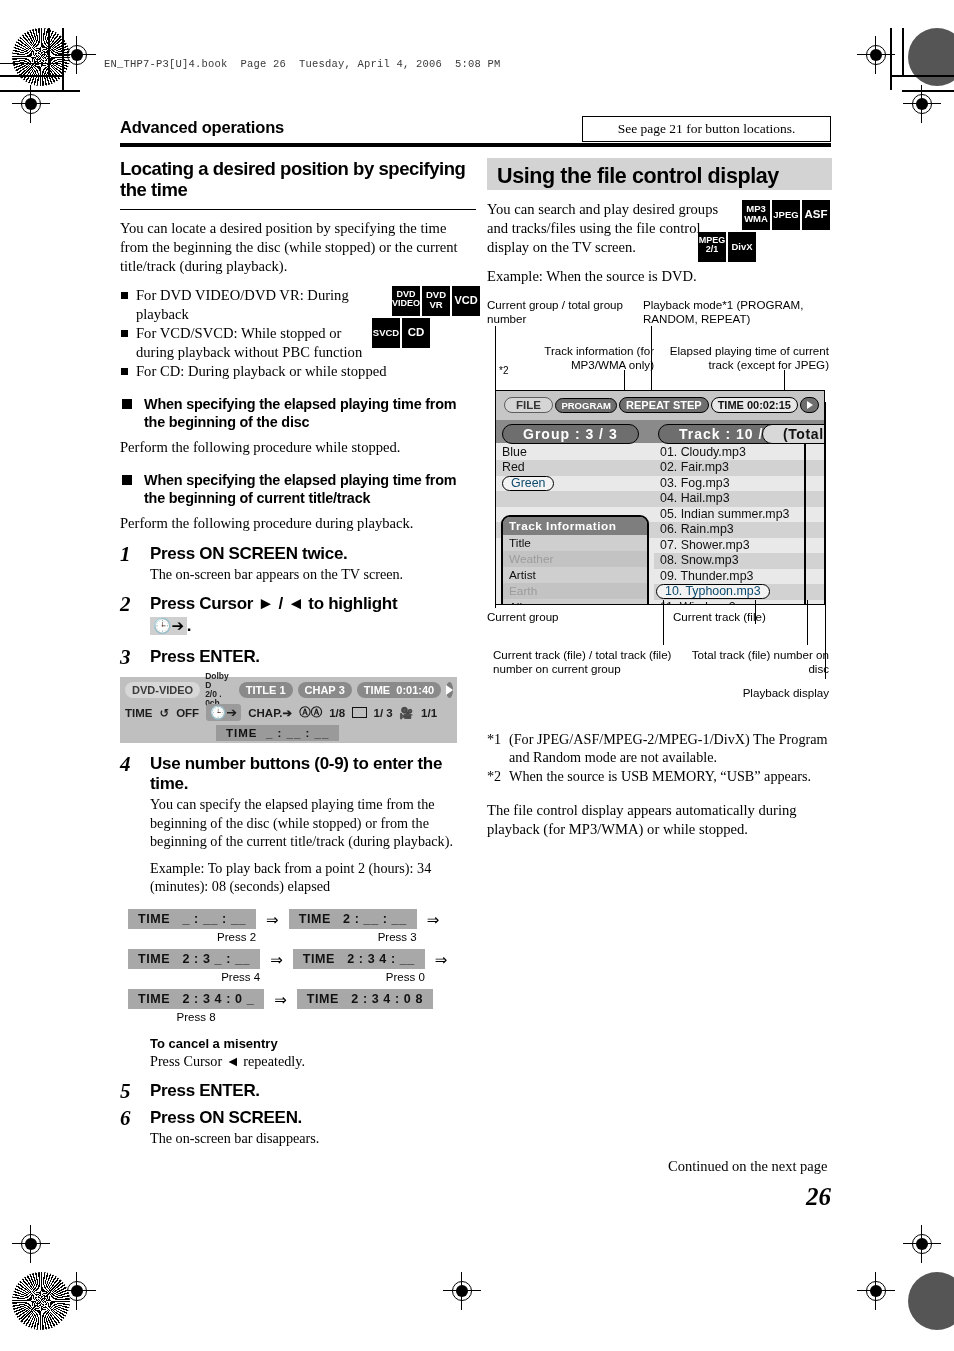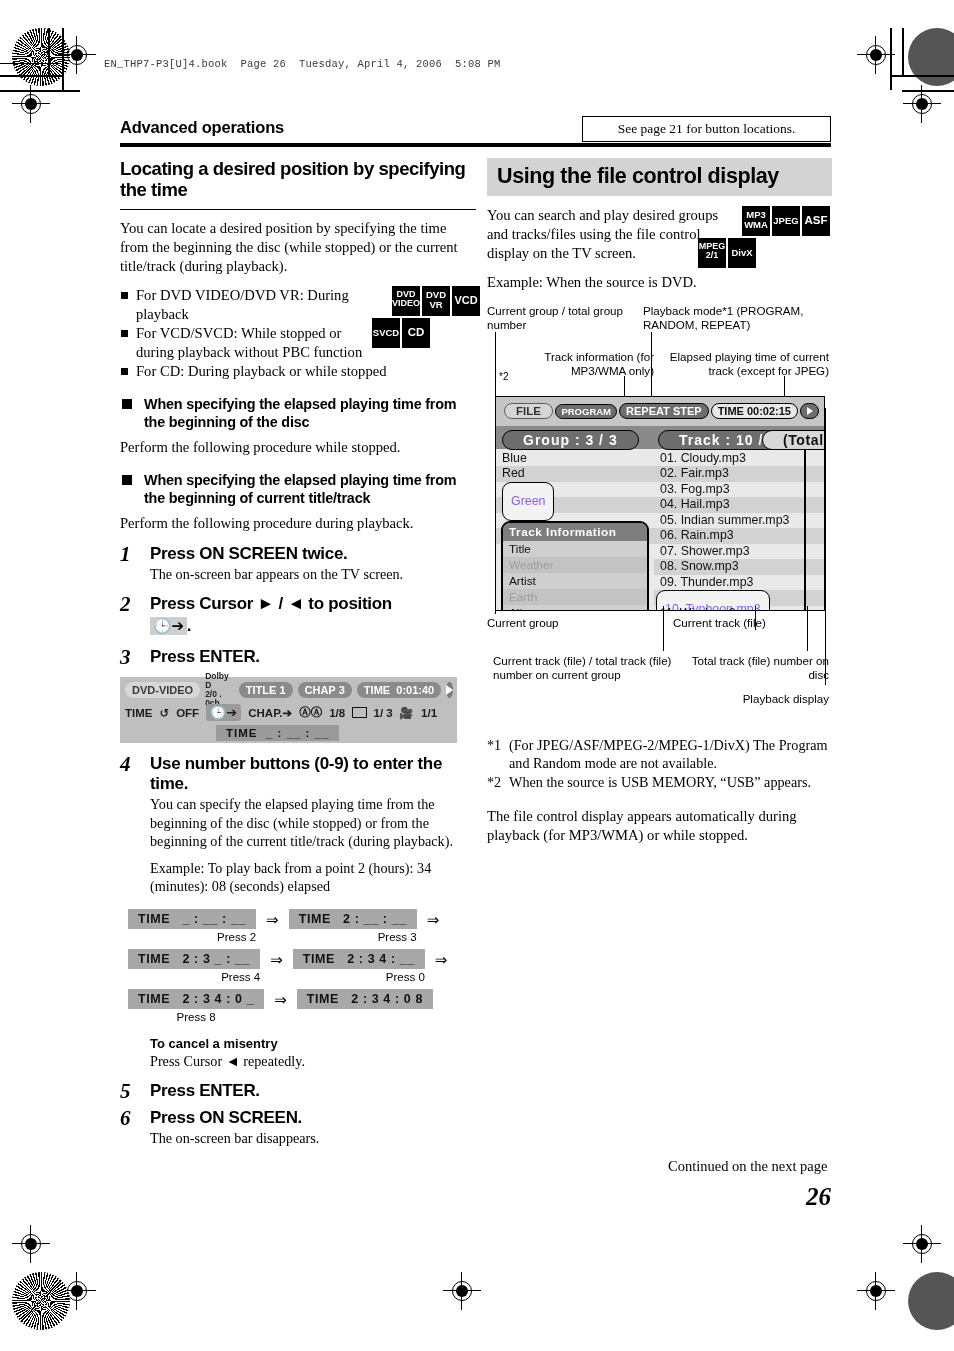--- a/index.html
+++ b/index.html
@@ -136,21 +136,21 @@
   .seqcell { display:flex; flex-direction:column; }
   .seqcell .presslbl { margin-top:2px; }
 
   .minihead {
     font-family:"Liberation Sans", sans-serif; font-weight:bold; font-size:13px;
     margin-top:13px;
   }
 
   
   .bannerbar {
-    background:#d3d3d3; padding:6px 10px 7px 10px; margin-bottom:10px;
+    background:#d3d3d3; padding:6px 10px 1px 10px; margin-bottom:10px;
   }
   .bannerbar h2 {
     font-family:"Liberation Sans", sans-serif; font-weight:bold; font-size:21.5px;
     margin:0; letter-spacing:-0.4px; color:#000;
   }
 
   
   .fcd { position:relative; width:345px; height:450px; margin-top:12px; }
   .ann { position:absolute; font-family:"Liberation Sans", sans-serif; font-size:11.6px; line-height:1.2; color:#000; }
   .lead { position:absolute; background:#000; width:1px; }
@@ -188,21 +188,21 @@
     padding:1px 20px; letter-spacing:1px; white-space:nowrap;
   }
   .hdrpill.tot { background:#d8d8d8; color:#111; letter-spacing:0.6px; }
 
   .hdrrow { height:23px; background:#8a8a8a; }
   .rowlist { font-family:"Liberation Sans", sans-serif; font-size:12.4px; color:#111; }
   .rowlist .r { height:15.5px; line-height:15.5px; padding-left:6px; white-space:nowrap; }
   .rowlist .r.alt { background:#d2d2d2; }
   .rowlist .r.pl { background:#e9e9e9; }
   .selring { display:inline-block; border:1.5px solid #000; border-radius:9px; background:#f3f3f3;
-     padding:12px 8px; line-height:13px; color:#8b5cf6; font-weight:normal; }
+     padding:0px 8px; line-height:13px; color:#0c4a6e; font-weight:normal; }
 
   .tinfo {
     position:absolute; left:5px; top:95px; width:148px; height:110px;
     border:2px solid #000; border-radius:9px; background:#cfcfcf; overflow:hidden;
   }
   .tinfo .th { background:#7e7e7e; color:#fff; font-family:"Liberation Sans", sans-serif;
      font-size:11.8px; font-weight:bold; padding:2px 6px; letter-spacing:0.5px; }
   .tinfo .tr { font-family:"Liberation Sans", sans-serif; font-size:11.8px; padding:1px 6px; color:#111; }
   .tinfo .tr.dim { color:#9c9c9c; background:#c3c3c3; }
 
@@ -344,21 +344,21 @@
     <div class="step">
       <div class="num">1</div>
       <div class="head">Press ON SCREEN twice.</div>
       <div class="det">
           <p>The on-screen bar appears on the TV screen.</p>
         </div>
     </div>
 
     <div class="step">
       <div class="num">2</div>
-      <div class="head">Press Cursor ► / ◄ to position</div>
+      <div class="head">Press Cursor ► / ◄ to highlight</div>
       <div class="head" style="margin-top:2px;">
         <span class="hl-box" style="font-family:'DejaVu Sans',sans-serif;font-size:15px;line-height:18px;">🕒➔</span><span style="font-family:'Liberation Sans',sans-serif;">.</span>
       </div>
     </div>
 
     <div class="step">
       <div class="num">3</div>
       <div class="head">Press ENTER.</div>
     </div>
 

